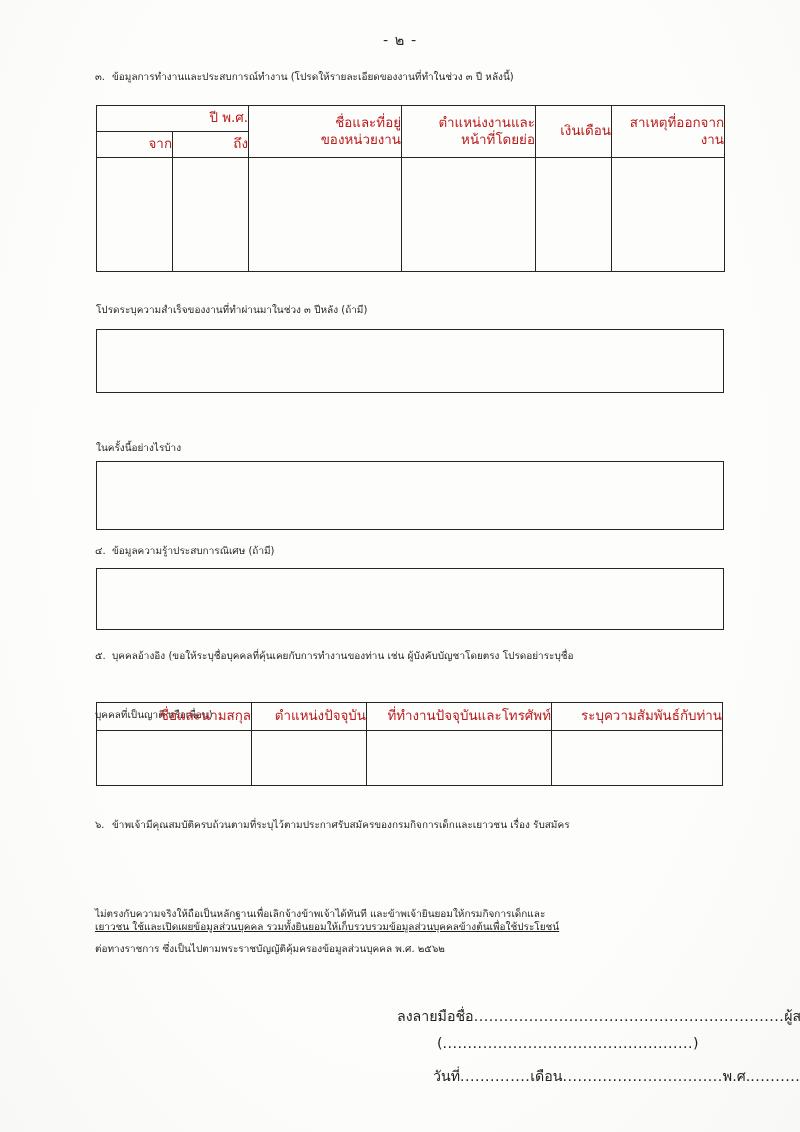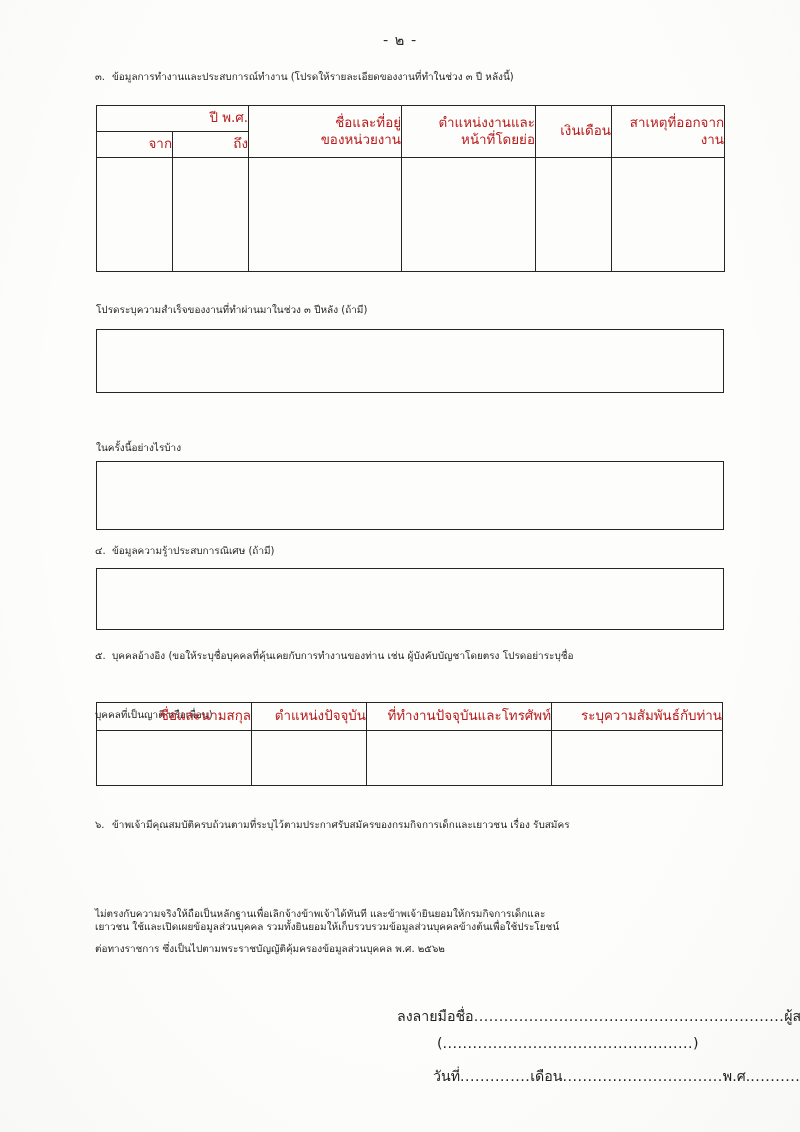--- a/index.html
+++ b/index.html
@@ -176,21 +176,21 @@
       <td></td>
     </tr>
   </tbody>
     </table>
 
   <div class="ln" style="left:95px; top:820px;">
     <span class="sec-num">๖.</span><span>ข้าพเจ้ามีคุณสมบัติครบถ้วนตามที่ระบุไว้ตามประกาศรับสมัครของกรมกิจการเด็กและเยาวชน เรื่อง รับสมัคร</span>
   </div>
 
   <div class="ln" style="left:95px; top:900px;margin-top:9px;">ไม่ตรงกับความจริงให้ถือเป็นหลักฐานเพื่อเลิกจ้างข้าพเจ้าได้ทันที และข้าพเจ้ายินยอมให้กรมกิจการเด็กและ</div>
-  <div class="ln" style="left:95px; top:922px;">เยาวชน ใช้และเปิดเผยข้อมูลส่วนบุคคล รวมทั้งยินยอมให้เก็บรวบรวมข้อมูลส่วนบุคคลข้างต้นเพื่อใช้ประโยชน์</div>
+  <div class="ln" style="left:95px; top:922px;text-decoration:underline;">เยาวชน ใช้และเปิดเผยข้อมูลส่วนบุคคล รวมทั้งยินยอมให้เก็บรวบรวมข้อมูลส่วนบุคคลข้างต้นเพื่อใช้ประโยชน์</div>
   <div class="ln" style="left:95px; top:944px;">ต่อทางราชการ ซึ่งเป็นไปตามพระราชบัญญัติคุ้มครองข้อมูลส่วนบุคคล พ.ศ. ๒๕๖๒</div>
 
   <div class="sig-block" style="left:397px; top:1005px;">
     <span>ลงลายมือชื่อ</span><span class="dots">..............................................................</span><span>ผู้สมัคร</span>
   </div>
 
   <div class="sig-block" style="left:437px; top:1035px;">
     <span>(</span><span class="dots">..................................................</span><span>)</span>
   </div>
 

